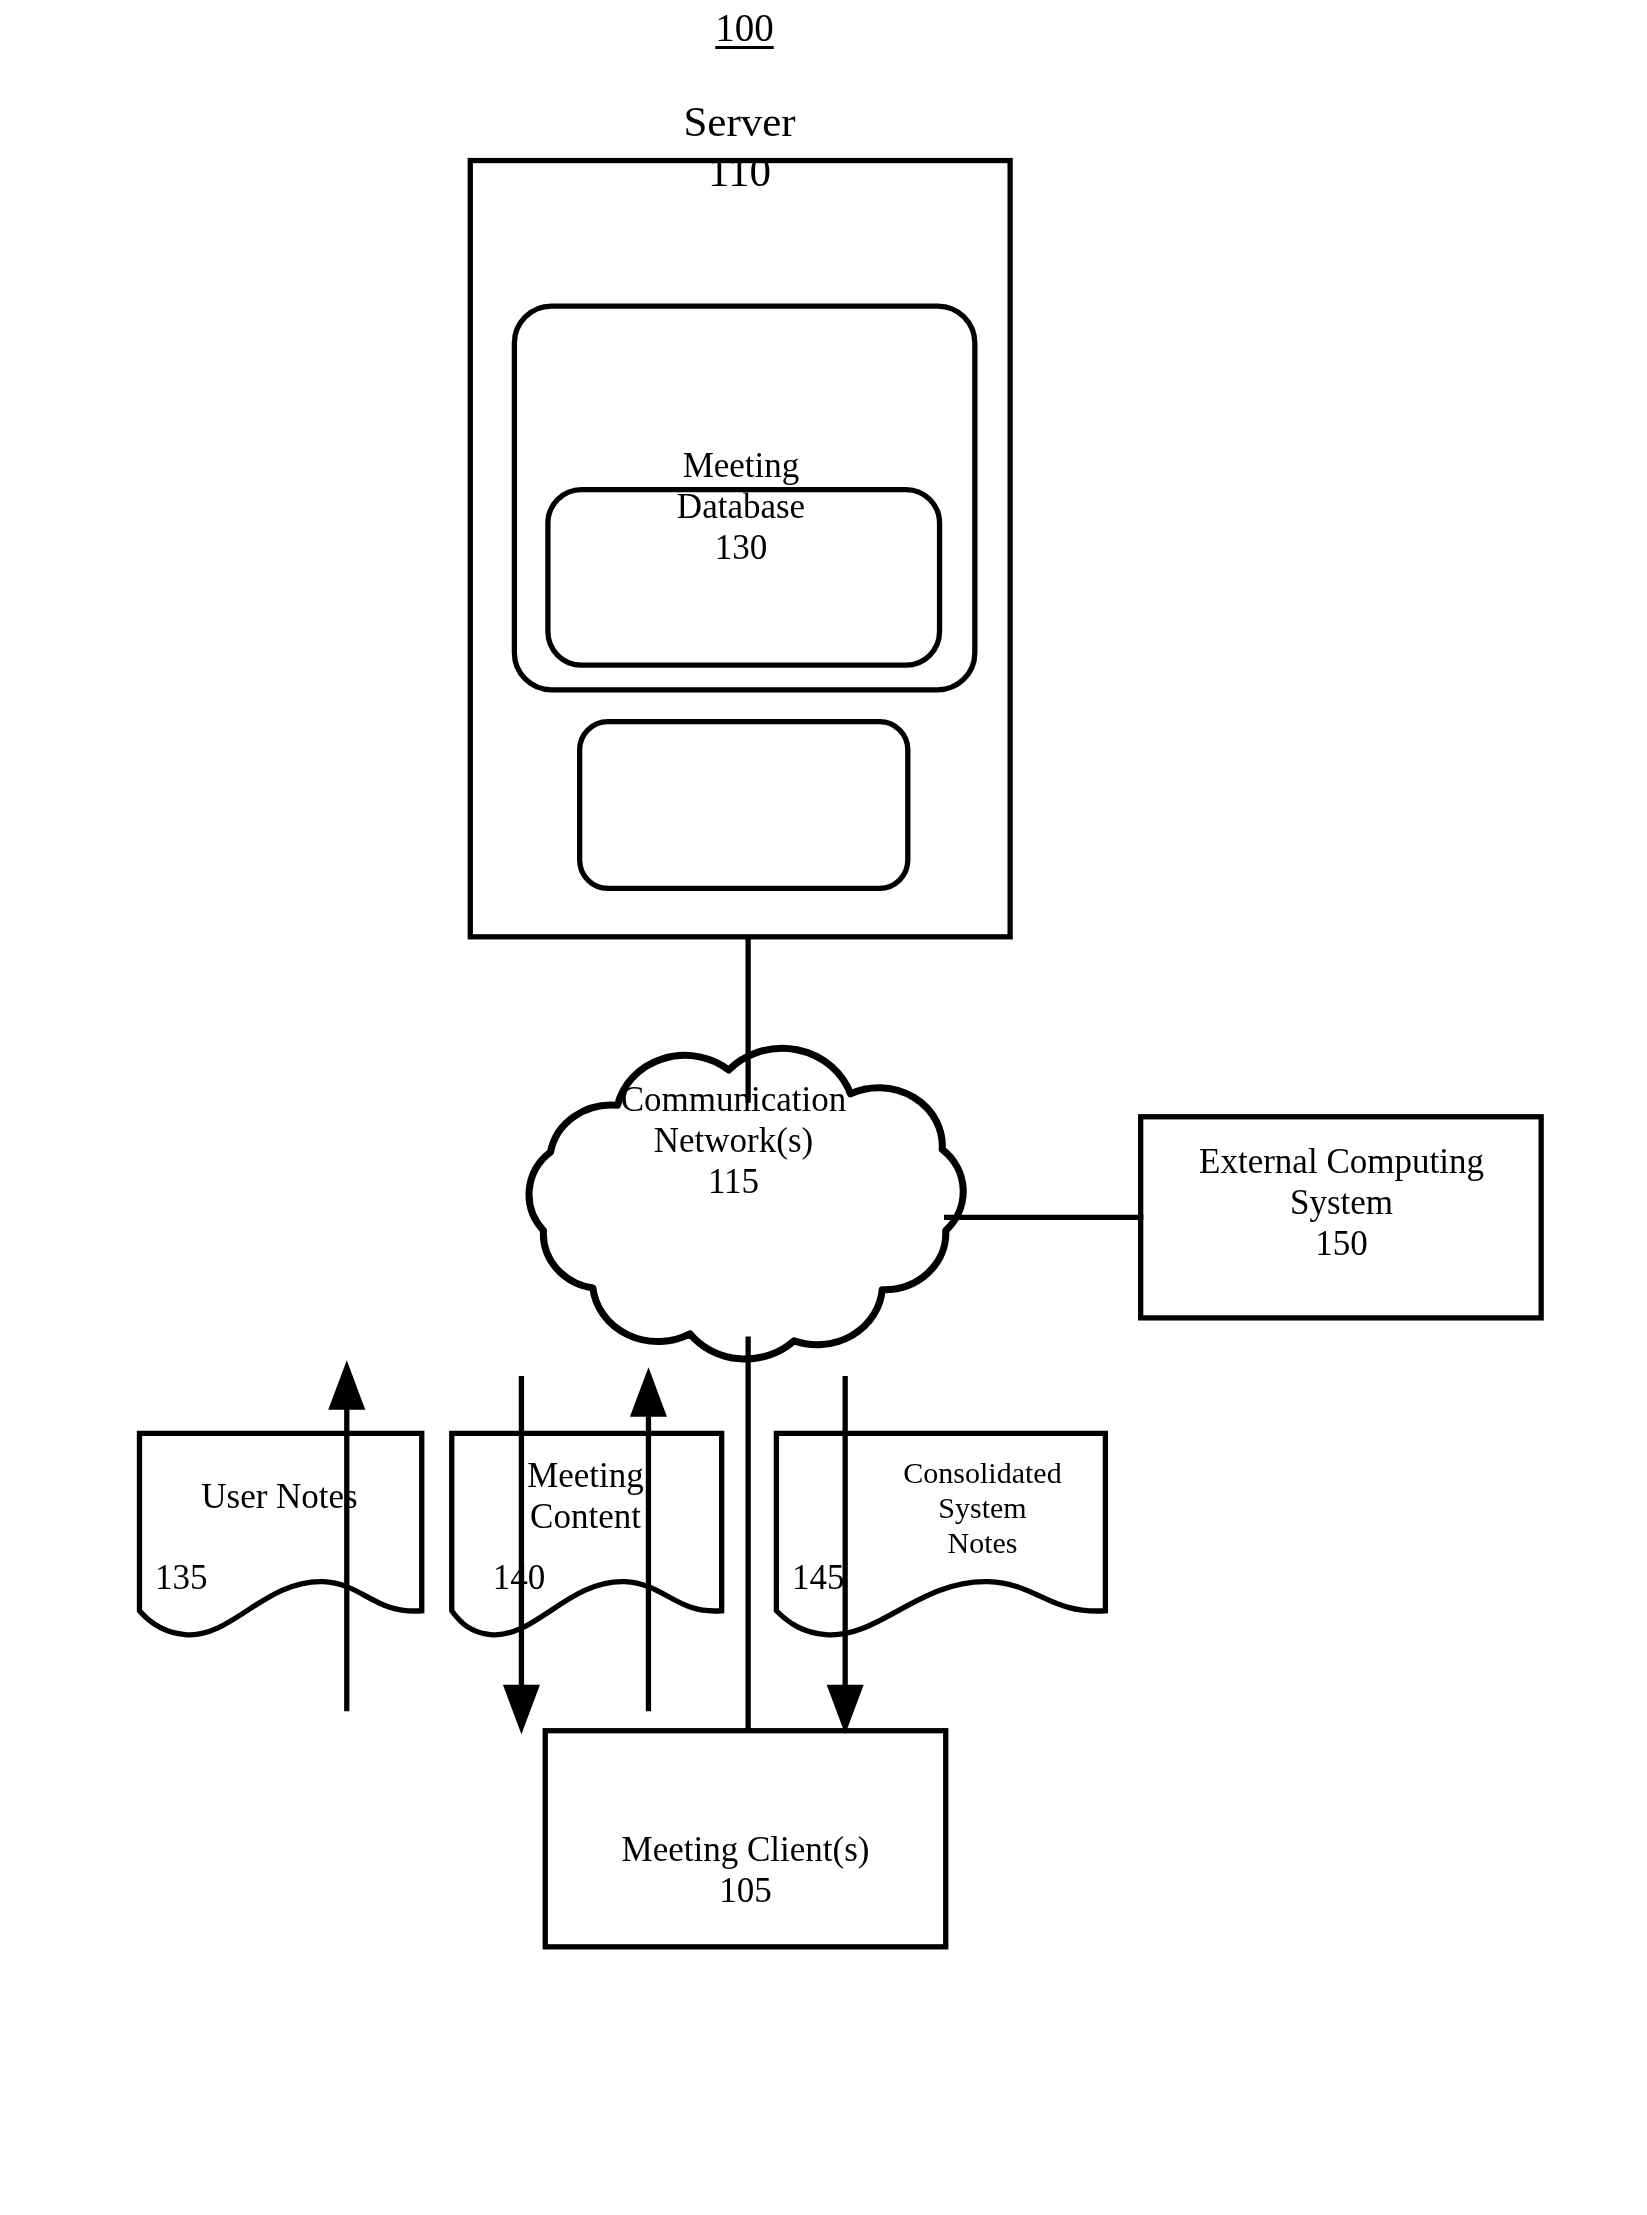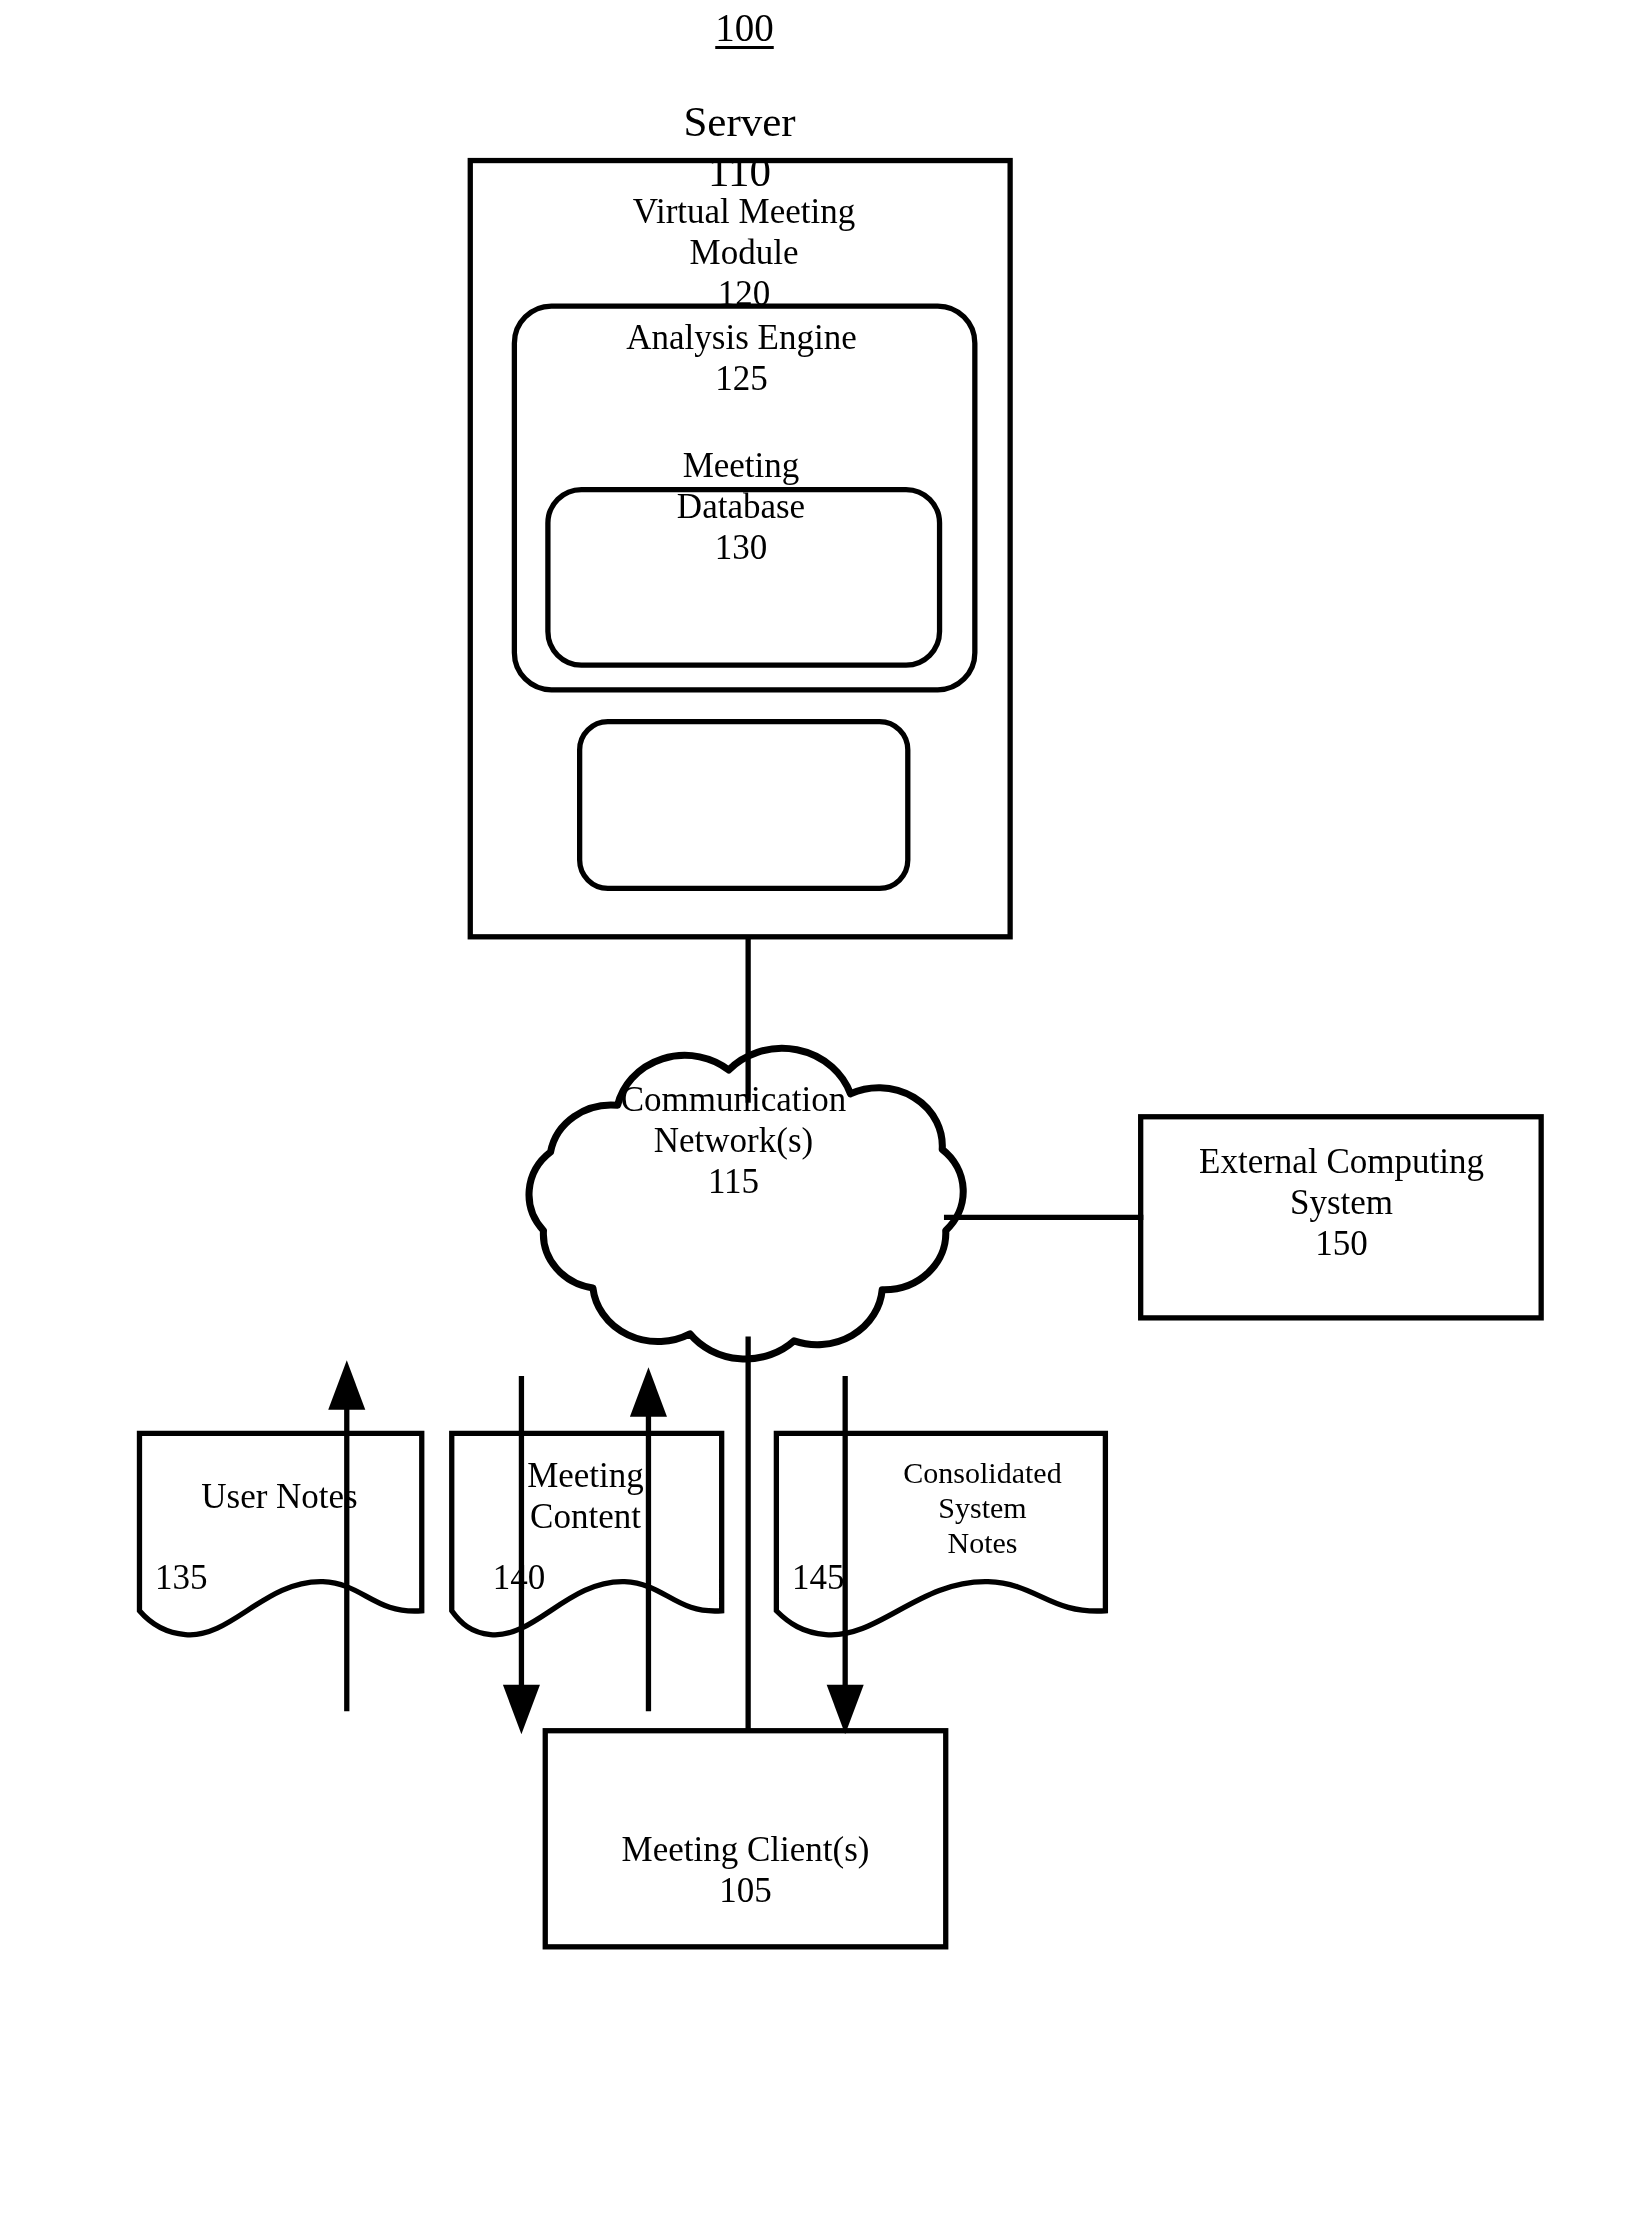--- a/index.html
+++ b/index.html
@@ -148,26 +148,21 @@
       <rect x="618" y="1962" width="454" height="245"></rect>
 
     </g>
   </svg>
 
   <div id="fig-number" class="lbl">100</div>
 
   <div class="lbl t-server">Server
 110</div>
 
-  <div class="lbl t-vmm">Virtual Meeting
-Module
-120</div>
 
-  <div class="lbl t-analysis">Analysis Engine
-125</div>
 
   <div class="lbl t-database">Meeting
 Database
 130</div>
 
   <div class="lbl t-cloud">Communication
 Network(s)
 115</div>
 
   <div class="lbl t-external">External Computing

